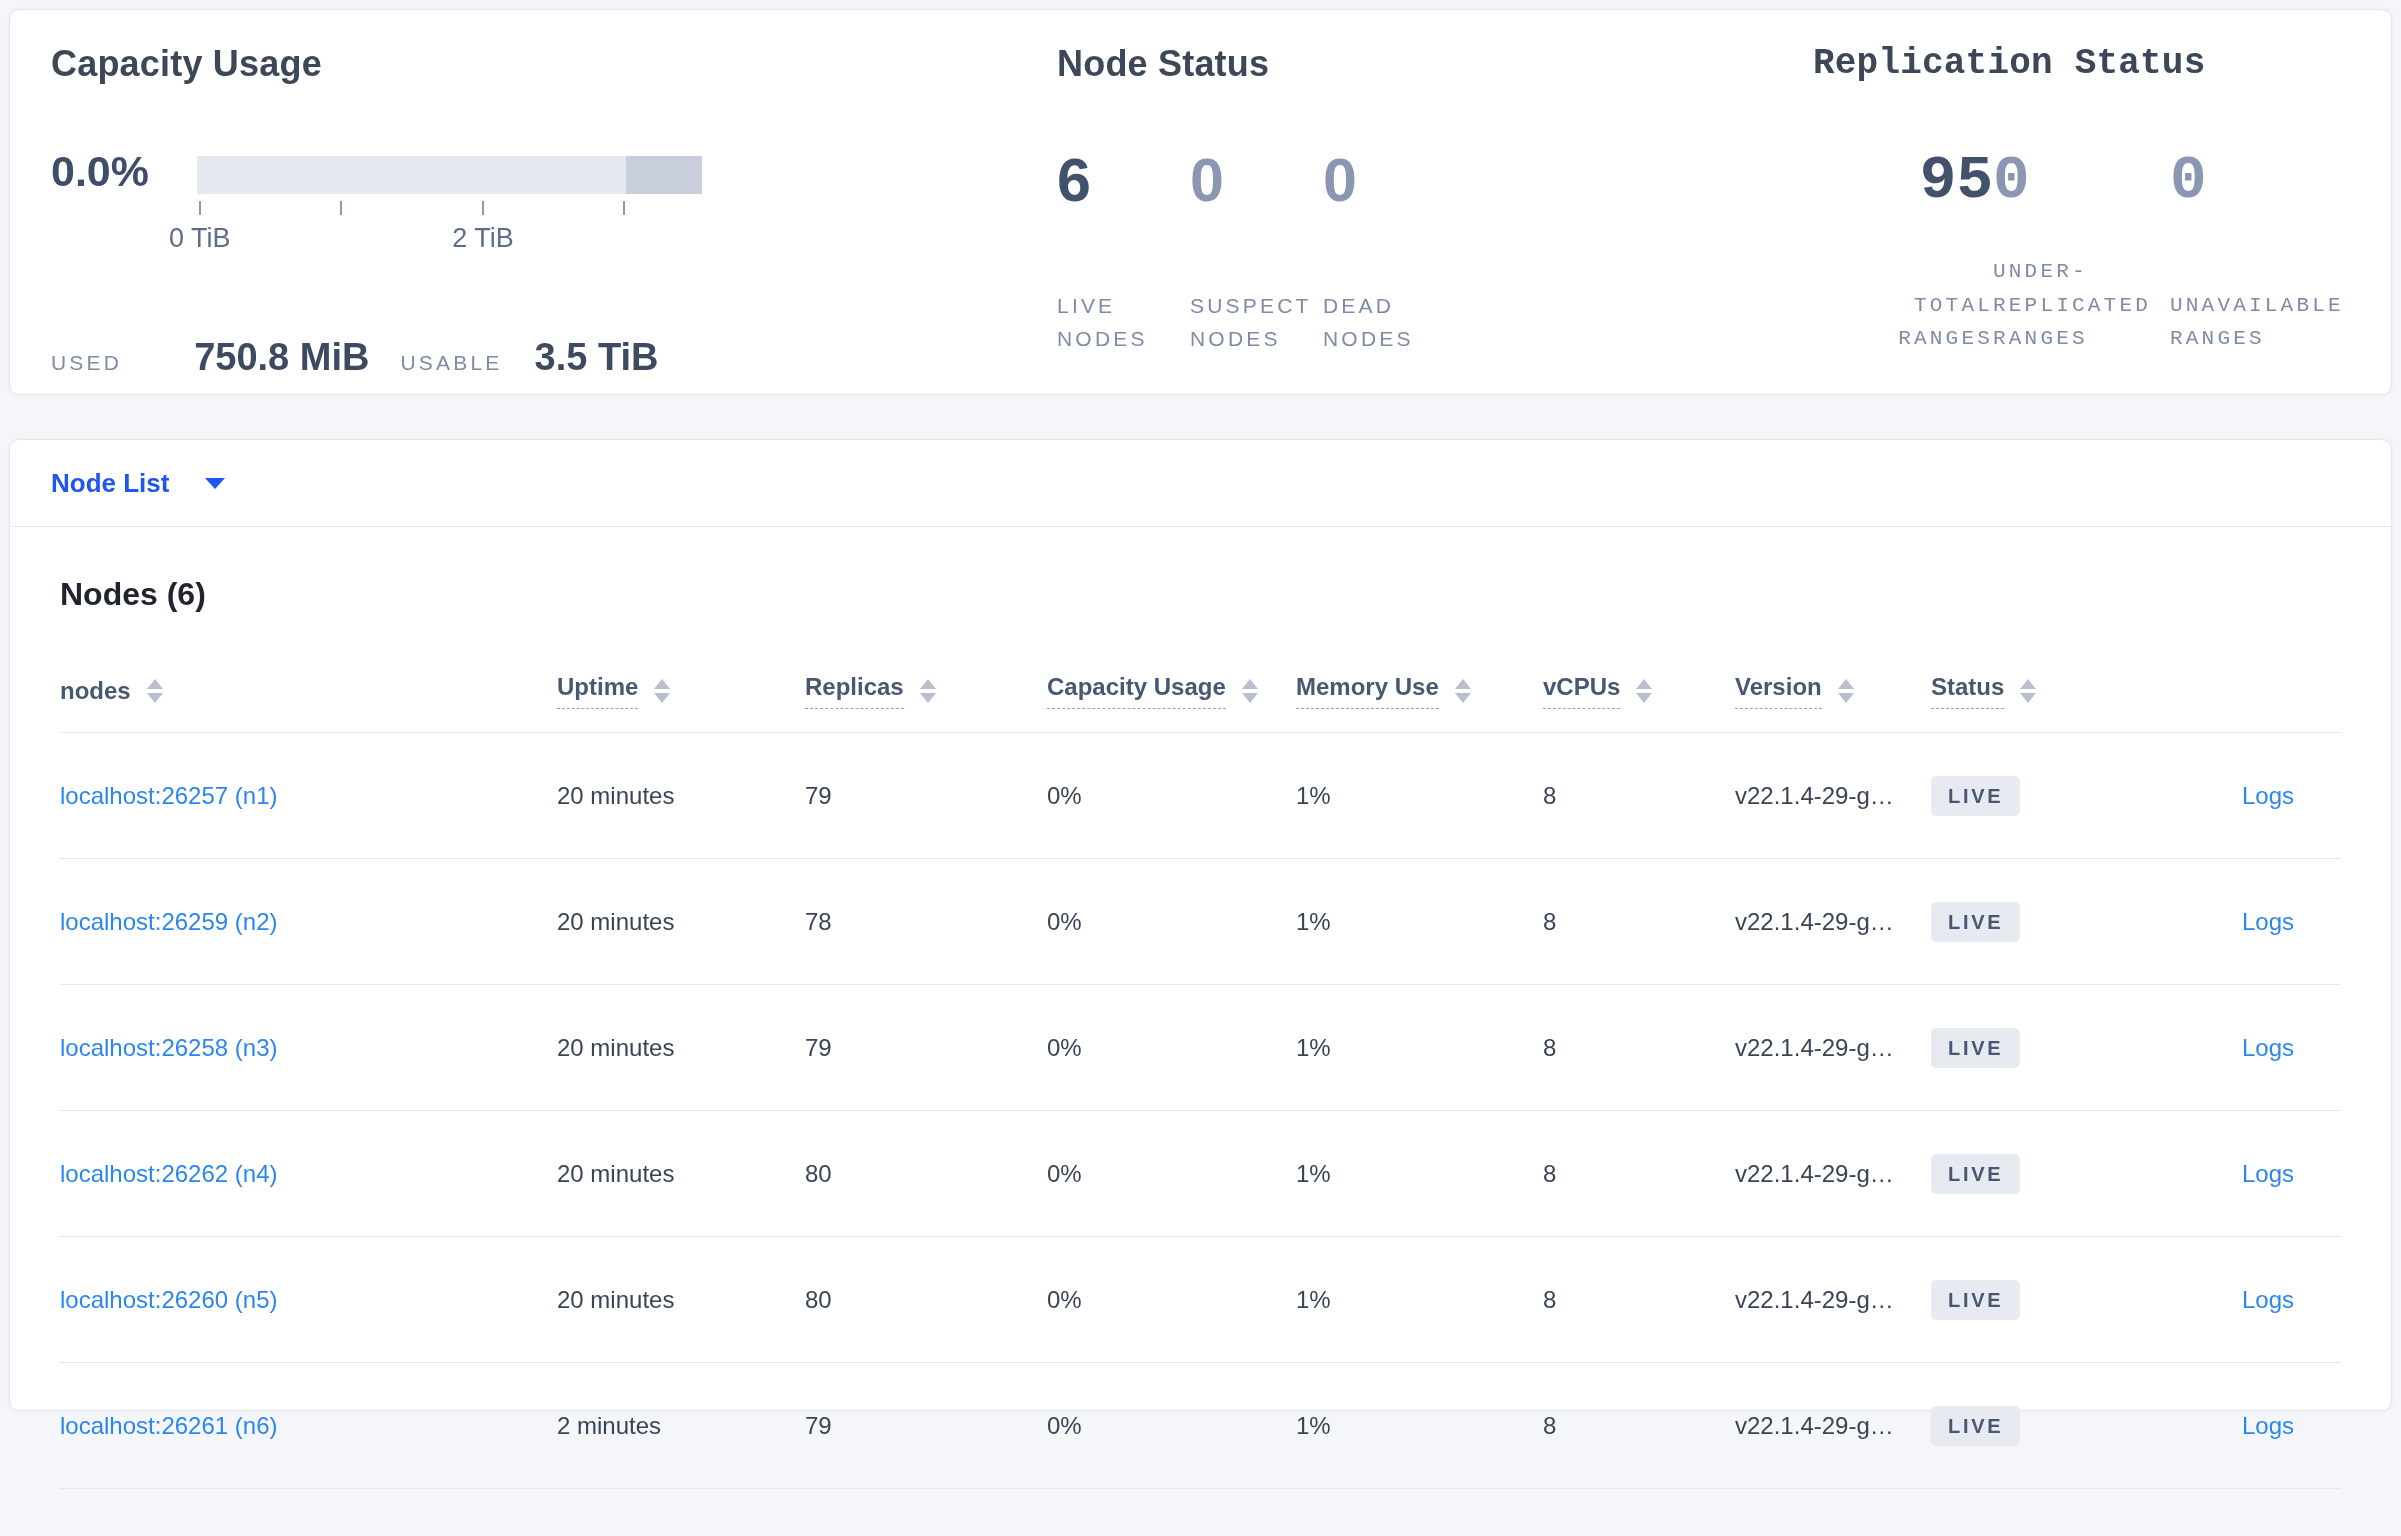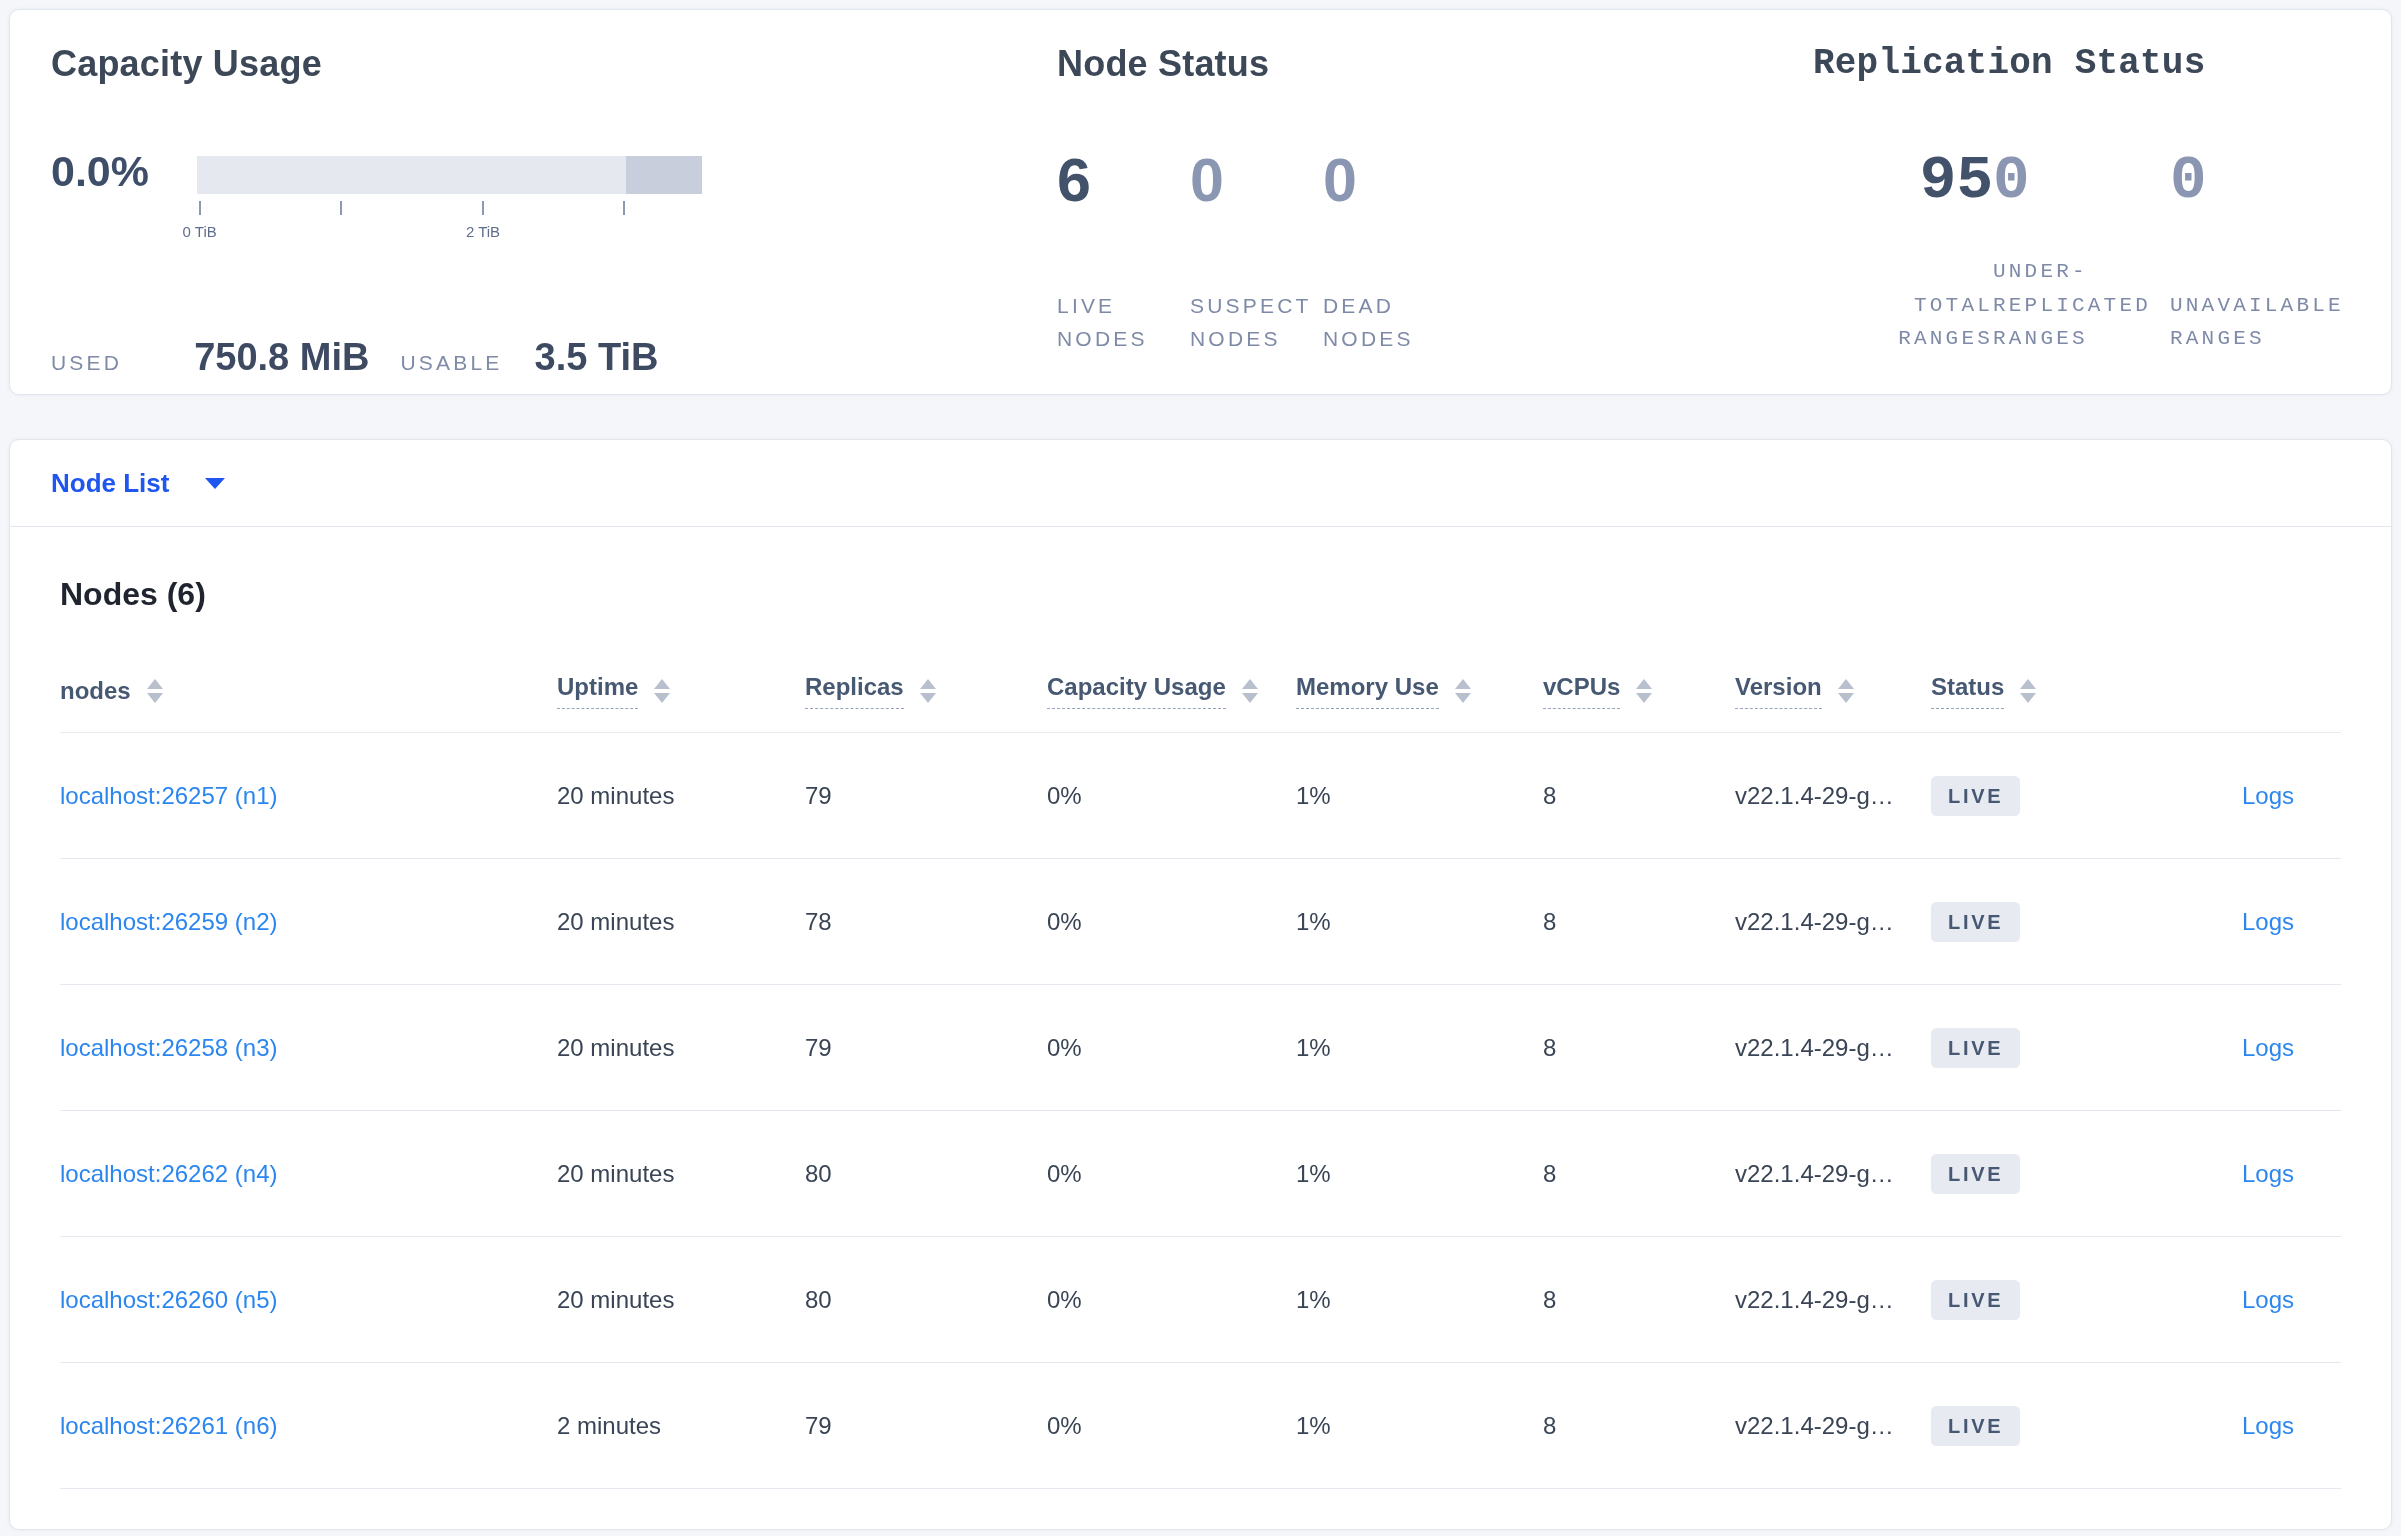--- a/index.html
+++ b/index.html
@@ -39,21 +39,21 @@
   .cap-bar { position: relative; height: 38px; background: #e6e8ef; overflow: hidden; }
   .cap-bar-used { position: absolute; left: 0; top: 0; height: 100%; background: #3a7be0; }
   .cap-bar-other { position: absolute; right: 0; top: 0; height: 100%; background: #c9cedd; }
   .cap-ticks { position: relative; height: 14.4px; margin-top: 7.2px; }
   .cap-tick { position: absolute; top: 0; width: 1.8px; height: 13.5px; background: #8d99b3; }
   .cap-tick.t0 { left: 1.8px; } .cap-tick.t1 { left: 143px; }
   .cap-tick.t2 { left: 285px; } .cap-tick.t3 { left: 426px; }
   .cap-axis { position: relative; height: 27px; margin-top: 7.2px; }
   .cap-axis span {
     position: absolute; transform: translateX(-50%);
-    font-size: 15px; color: #5f6d8c; white-space: nowrap;
+    font-size: 27px; color: #5f6d8c; white-space: nowrap;
   }
   .cap-axis .l0 { left: 2.7px; } .cap-axis .l2 { left: 286px; }
   .cap-metrics { position: absolute; left: 0; top: 269px; display: flex; align-items: baseline; white-space: nowrap; }
   .metric-caps {
     font-size: 21px; letter-spacing: 3.2px; color: #7e8aa6; font-weight: 400; margin-top: 40px;
   }
   .metric-big { font-size: 38px; font-weight: 600; color: #3d4a61; }
   .cap-metrics .m1 { margin-left: 72px; margin-top: 24px; }
   .cap-metrics .m2 { margin-left: 31px; }
   .cap-metrics .m3 { margin-left: 32px; }
@@ -66,21 +66,21 @@
   .panel-repl .metric-col.c1 { width: 177px; }
   .panel-repl .metric-col.c2 { width: 180px; }
   .metric-value { font-size: 61px; font-weight: 600; line-height: 1; color: #42526b; }
   .metric-value.dim { color: #8b96b2; }
   .metric-label {
     margin-top: auto; font-size: 21px; letter-spacing: 3.2px;
     color: #7e8aa6; line-height: 1.6; white-space: pre-line;
   }
 
   
-  .list-card { top: 439px; height: 1091px; }
+  .list-card { top: 439px; height: 972px; }
   .list-header {
     height: 87px; border-bottom: 0.9px solid #e3e6ec;
     display: flex; align-items: center; padding-left: 41px;
     cursor: pointer;
   }
   .list-header .dd-label { font-size: 26px; font-weight: 600; color: #1f55f0; }
   .caret-down {
     display: inline-block; margin-left: 36px;
     width: 0; height: 0;
     border-left: 10px solid transparent; border-right: 10px solid transparent;

